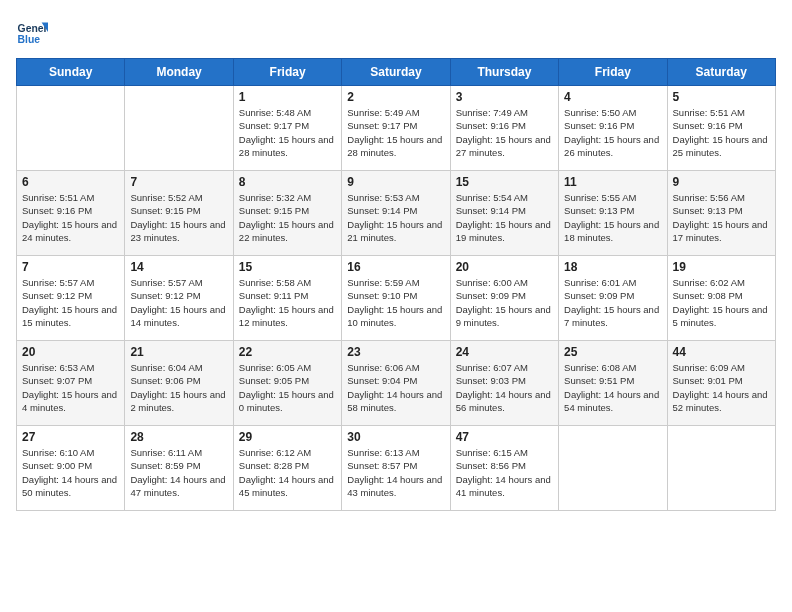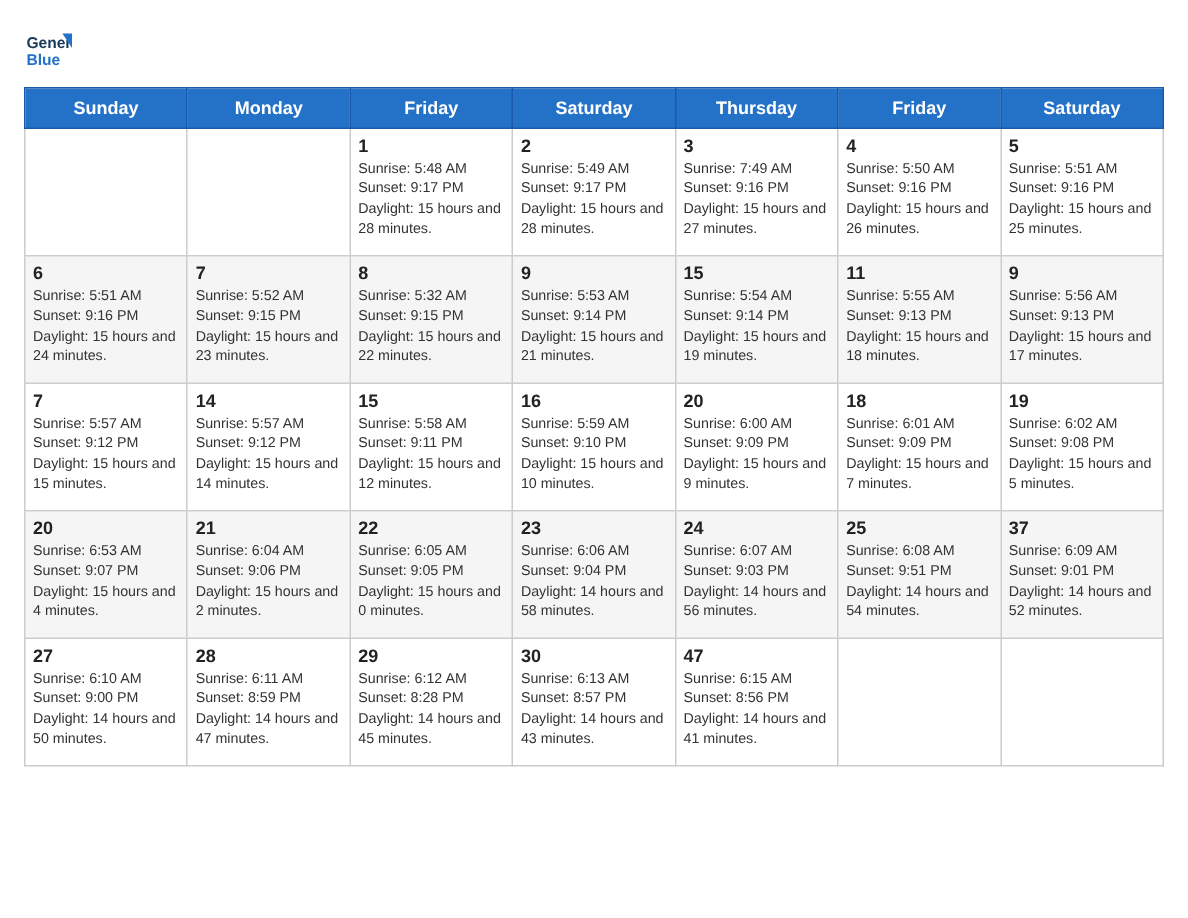--- a/index.html
+++ b/index.html
@@ -277,21 +277,21 @@
 Sunset: 9:03 PM
 Daylight: 14 hours and 56 minutes.</div>
         </td>
         <td>
           <span class="day-num">25</span>
           <div class="cell-text">Sunrise: 6:08 AM
 Sunset: 9:51 PM
 Daylight: 14 hours and 54 minutes.</div>
         </td>
         <td>
-          <span class="day-num">37</span>
+          <span class="day-num">44</span>
           <div class="cell-text">Sunrise: 6:09 AM
 Sunset: 9:01 PM
 Daylight: 14 hours and 52 minutes.</div>
         </td>
       </tr>
       <tr>
         <td>
           <span class="day-num">27</span>
           <div class="cell-text">Sunrise: 6:10 AM
 Sunset: 9:00 PM

